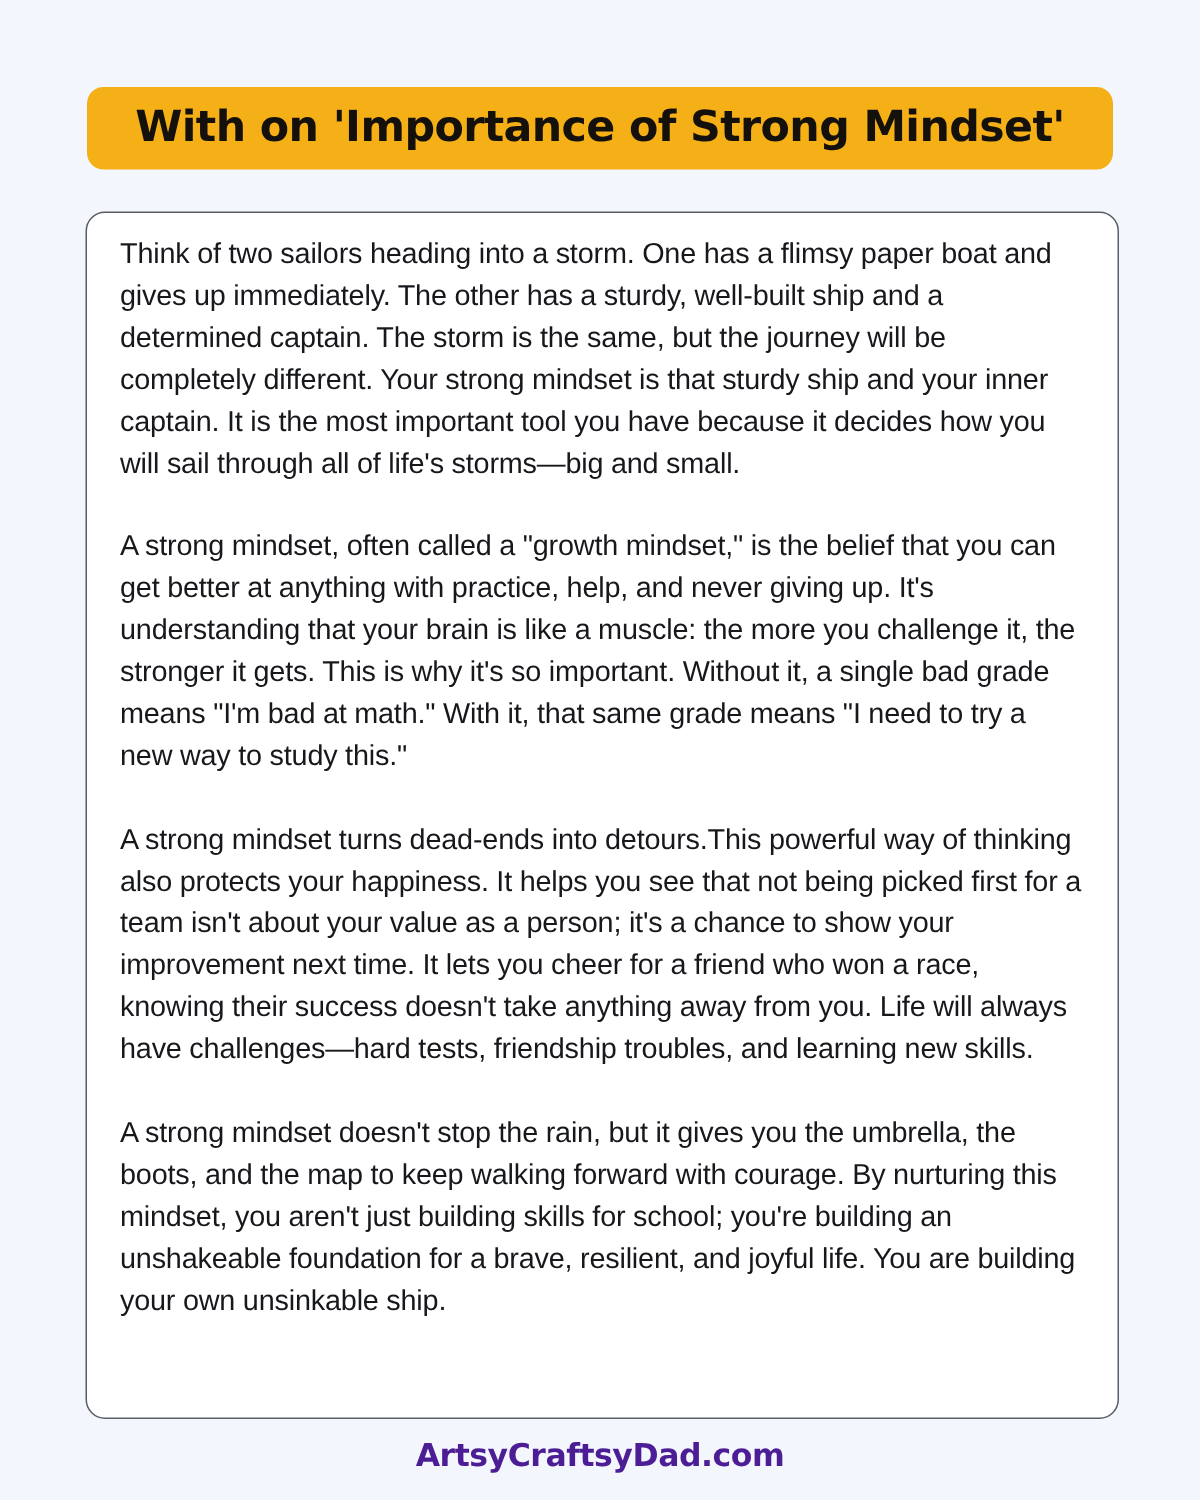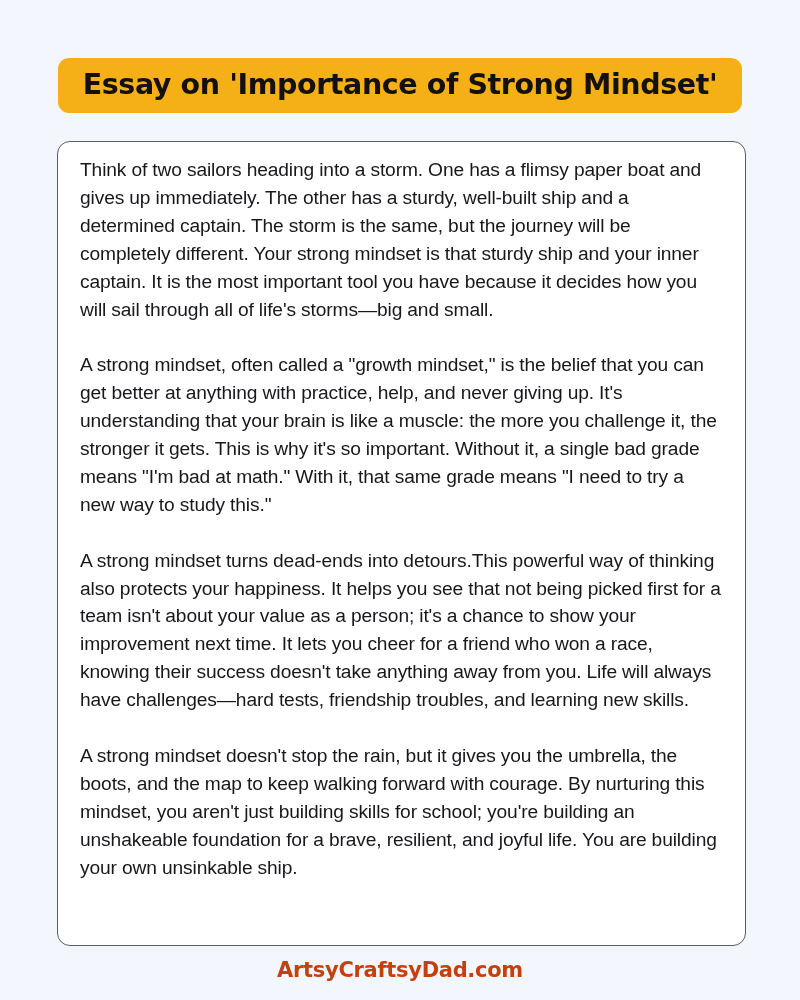--- a/index.html
+++ b/index.html
@@ -75,31 +75,31 @@
     position: absolute;
     left: 0;
     right: 0;
     top: 958px;
     text-align: center;
   }
   .site-footer-text {
     font-family: "DejaVu Sans", sans-serif;
     font-size: 21px;
     font-weight: bold;
-    color: #c2410c;
+    color: #4c1d95;
     letter-spacing: -0.3px;
   }
 </style>
 </head>
 <body>
 
 <div class="page">
 
   <div class="title-banner">
-    <span class="title-text">Essay on 'Importance of Strong Mindset'</span>
+    <span class="title-text">With on 'Importance of Strong Mindset'</span>
   </div>
 
   <div class="essay-card">
     <div class="essay-body">
       <p>Think of two sailors heading into a storm. One has a flimsy paper boat and gives up immediately. The other has a sturdy, well-built ship and a determined captain. The storm is the same, but the journey will be completely different. Your strong mindset is that sturdy ship and your inner captain. It is the most important tool you have because it decides how you will sail through all of life's storms—big and small.</p>
       <p>A strong mindset, often called a "growth mindset," is the belief that you can get better at anything with practice, help, and never giving up. It's understanding that your brain is like a muscle: the more you challenge it, the stronger it gets. This is why it's so important. Without it, a single bad grade means "I'm bad at math." With it, that same grade means "I need to try a new way to study this."</p>
       <p>A strong mindset turns dead-ends into detours.This powerful way of thinking also protects your happiness. It helps you see that not being picked first for a team isn't about your value as a person; it's a chance to show your improvement next time. It lets you cheer for a friend who won a race, knowing their success doesn't take anything away from you. Life will always have challenges—hard tests, friendship troubles, and learning new skills.</p>
       <p>A strong mindset doesn't stop the rain, but it gives you the umbrella, the boots, and the map to keep walking forward with courage. By nurturing this mindset, you aren't just building skills for school; you're building an unshakeable foundation for a brave, resilient, and joyful life. You are building your own unsinkable ship.</p>
     </div>
   </div>

